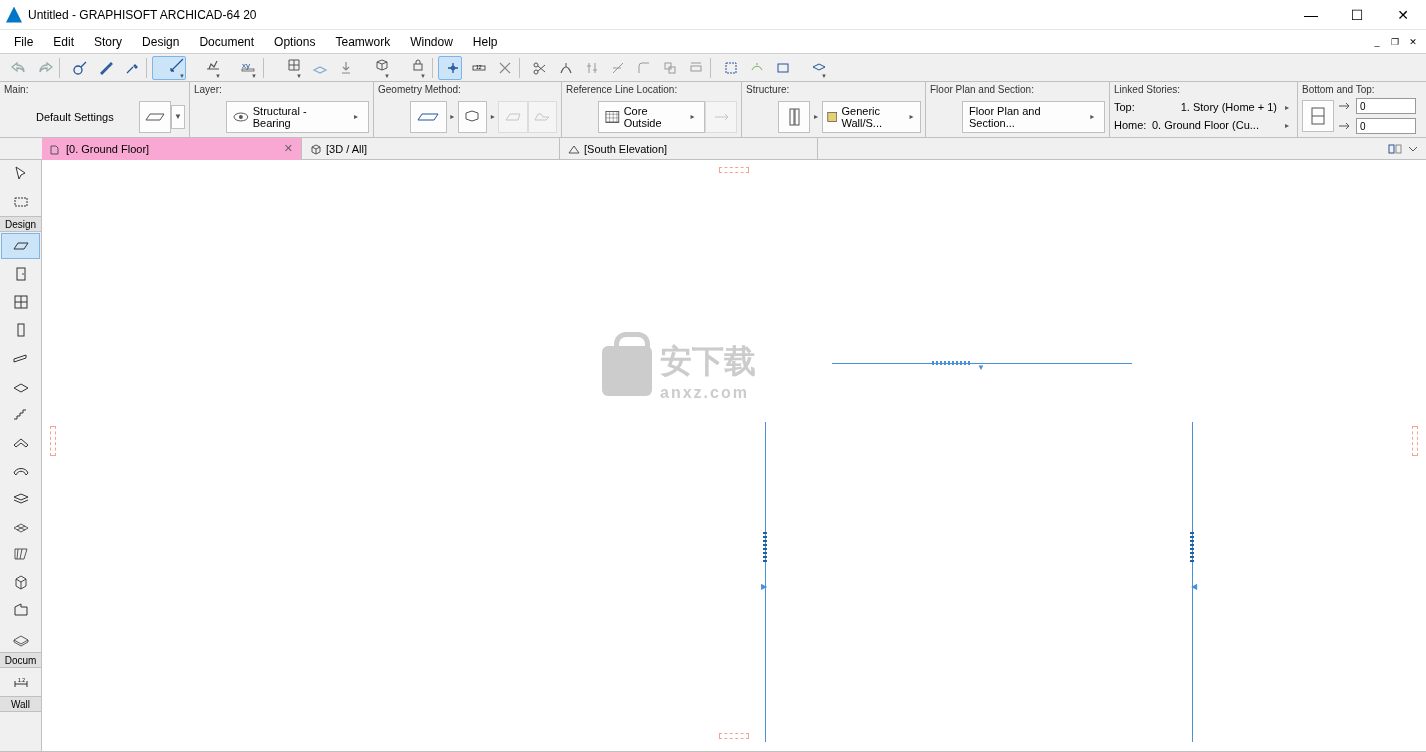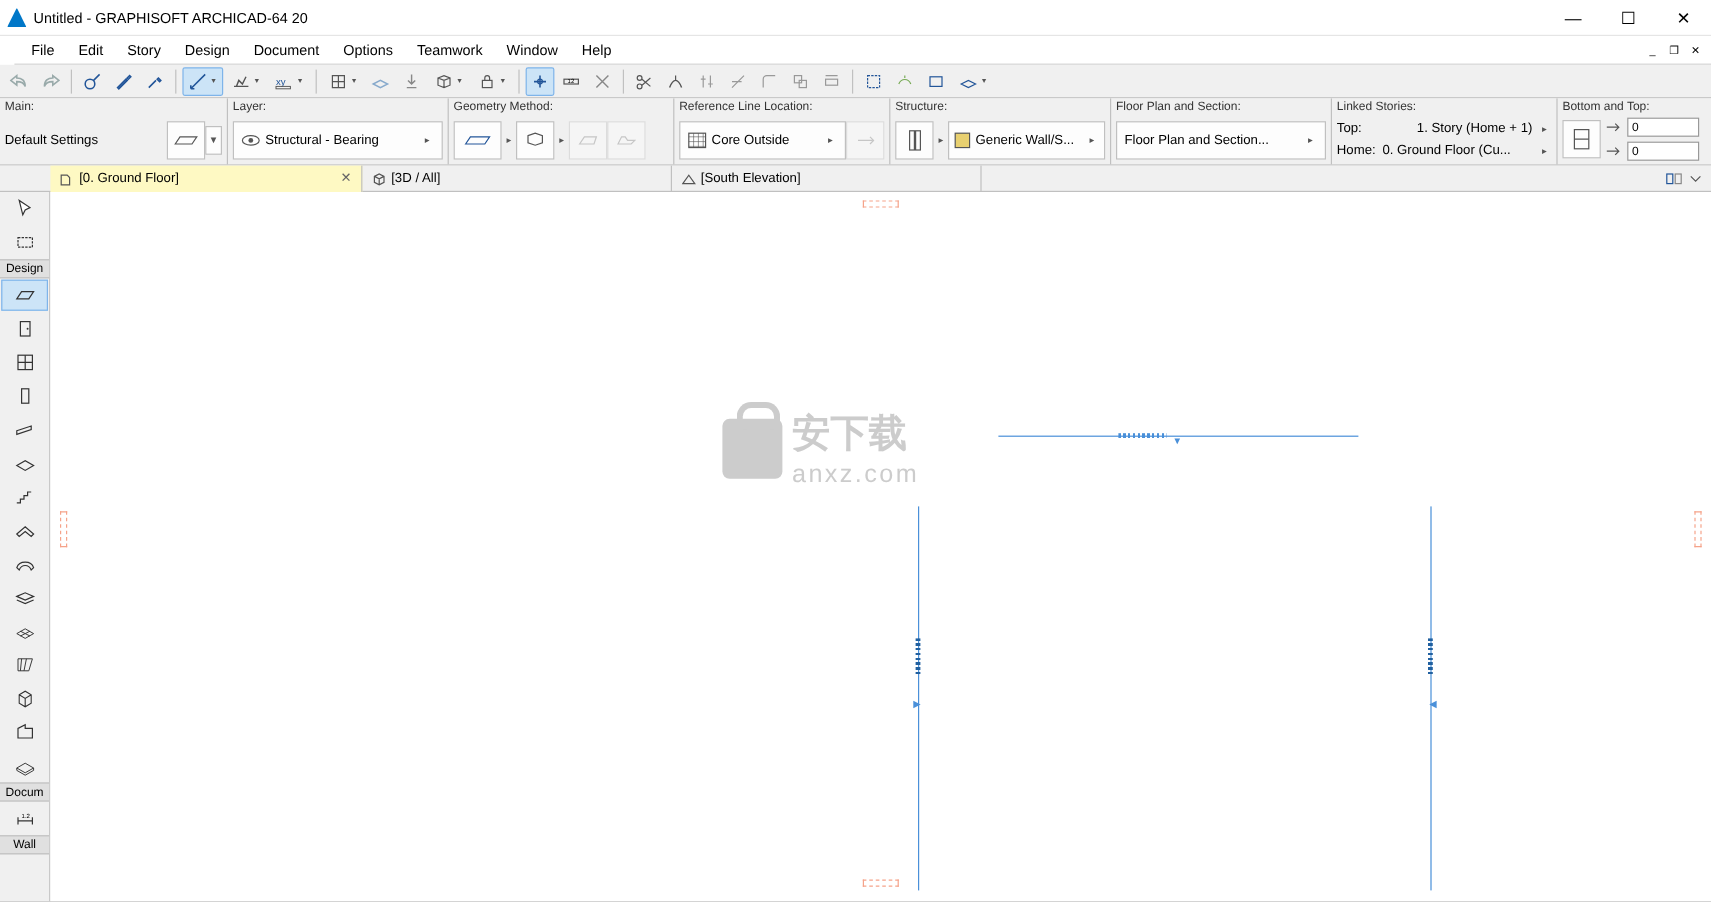--- a/index.html
+++ b/index.html
@@ -6,52 +6,52 @@
 body { background: #fff; font-size: 11px; color: #000; overflow: hidden; width: 1426px; height: 752px; }
 
 
 .titlebar { height: 30px; background: #fff; display: flex; align-items: center; border-bottom: 1px solid #e5e5e5; }
 .titlebar .app-icon { width: 16px; height: 16px; margin: 0 6px; background: #0077c8; clip-path: polygon(50% 0, 100% 100%, 0 100%); }
 .titlebar .title { font-size: 12px; color: #000; flex: 0 0 auto; }
 .titlebar .spacer { flex: 1; }
 .titlebar .win-btn { width: 46px; height: 30px; display: flex; align-items: center; justify-content: center; font-size: 14px; }
 
 
-.menubar { height: 24px; background: #fff; display: flex; align-items: center; padding: 0 4px; border-bottom: 1px solid #d0d0d0; margin-left: 12px; }
+.menubar { height: 24px; background: #fff; display: flex; align-items: center; padding: 0 4px; border-bottom: 1px solid #d0d0d0; }
 .menubar .menu-item { padding: 3px 10px; font-size: 12px; }
 .menubar .mdi-controls { margin-left: auto; display: flex; }
 .menubar .mdi-btn { width: 18px; height: 16px; font-size: 9px; display: flex; align-items: center; justify-content: center; }
 
 
 .toolbar { height: 28px; background: #f0f0f0; display: flex; align-items: center; padding: 2px 4px; border-bottom: 1px solid #c0c0c0; gap: 2px; }
 .tb-sep { width: 1px; height: 20px; background: #c0c0c0; margin: 0 3px; }
-.tb-btn { width: 24px; height: 24px; display: flex; align-items: center; justify-content: center; border: 1px solid transparent; border-radius: 2px; }
+.tb-btn { width: 24px; height: 24px; display: flex; align-items: flex-end; justify-content: center; border: 1px solid transparent; border-radius: 2px; flex-direction: column; }
 .tb-btn.highlighted { background: #cce4f7; border-color: #7eb4ea; }
 .tb-btn .drop { font-size: 6px; margin-left: 2px; color: #555; }
 .tb-btn.wide { width: 34px; }
 .tb-ico { width: 16px; height: 16px; display: block; }
 
 
 .infobar { height: 56px; background: #f0f0f0; display: flex; border-bottom: 1px solid #c0c0c0; }
 .info-section { border-right: 1px solid #c0c0c0; display: flex; flex-direction: column; padding: 2px 4px; }
 .info-label { font-size: 10px; color: #333; height: 14px; }
-.info-body { flex: 1; display: flex; align-items: center; gap: 0; }
+.info-body { flex: 1; display: flex; align-items: center; gap: 0; margin-left: 32px; }
 .info-btn { height: 32px; display: flex; align-items: center; padding: 0 6px; border: 1px solid #c0c0c0; background: #fdfdfd; font-size: 11px; gap: 4px; }
 .info-arrow { width: 12px; font-size: 8px; color: #555; text-align: center; }
 .info-icon-btn { width: 32px; height: 32px; border: 1px solid #c0c0c0; background: #fdfdfd; display: flex; align-items: center; justify-content: center; }
 .info-icon-btn.sm { width: 24px; height: 24px; }
 .info-icon-btn.disabled { opacity: 0.4; }
 .info-text { font-size: 11px; }
 .mini-input { width: 60px; height: 16px; border: 1px solid #999; font-size: 10px; padding: 0 3px; }
 .link-row { display: flex; align-items: center; gap: 4px; height: 18px; font-size: 11px; }
 
 
 .view-tabs { height: 22px; background: #f0f0f0; display: flex; align-items: center; border-bottom: 1px solid #c0c0c0; }
 .view-tab { height: 22px; display: flex; align-items: center; padding: 0 8px; gap: 4px; font-size: 11px; border-right: 1px solid #c0c0c0; }
-.view-tab.active { background: #fef9c3; }
+.view-tab.active { background: #f9a8d4; }
 .view-tab .tab-close { margin-left: 4px; color: #666; font-size: 11px; }
 .view-tab .tab-ico { width: 12px; height: 12px; }
 .tabs-right { margin-left: auto; padding: 0 6px; display: flex; gap: 4px; }
 .tabs-right svg { width: 14px; height: 14px; }
 
 
 .main { display: flex; height: 591px; }
 .toolbox { width: 42px; background: #f0f0f0; border-right: 1px solid #c0c0c0; display: flex; flex-direction: column; align-items: stretch; }
 .tbx-btn { height: 26px; display: flex; align-items: center; justify-content: center; border: 1px solid transparent; margin: 1px; }
 .tbx-btn.selected { background: #cce4f7; border-color: #7eb4ea; }
@@ -59,21 +59,21 @@
 .tbx-ico { width: 18px; height: 18px; }
 
 .canvas { flex: 1; background: #fff; position: relative; overflow: hidden; }
 .canvas .mark-top { position: absolute; top: 7px; left: 50%; transform: translateX(-50%); width: 30px; height: 6px; border: 1px dashed #f5a38a; }
 .canvas .mark-bottom { position: absolute; bottom: 12px; left: 50%; transform: translateX(-50%); width: 30px; height: 6px; border: 1px dashed #f5a38a; }
 .canvas .mark-left { position: absolute; left: 8px; top: 45%; width: 6px; height: 30px; border: 1px dashed #f5a38a; }
 .canvas .mark-right { position: absolute; right: 8px; top: 45%; width: 6px; height: 30px; border: 1px dashed #f5a38a; }
 .watermark { position: absolute; left: 560px; top: 180px; color: #ccc; font-size: 32px; font-weight: bold; display: flex; align-items: center; gap: 8px; }
 .watermark .lock { width: 50px; height: 50px; background: #ccc; border-radius: 6px; position: relative; }
 .watermark .lock:before { content: ""; position: absolute; top: -14px; left: 12px; width: 26px; height: 18px; border: 5px solid #ccc; border-bottom: none; border-radius: 12px 12px 0 0; }
-.watermark .wm-text small { display:block; font-size: 21px; font-weight: normal; letter-spacing: 2px; }
+.watermark .wm-text small { display:block; font-size: 16px; font-weight: bold; letter-spacing: 2px; }
 .canvas .hline { position: absolute; top: 203px; left: 790px; width: 300px; height: 1px; background: #4a90d9; }
 .canvas .hline .t1 { position: absolute; left: 100px; top: -2px; width: 40px; height: 4px; background: repeating-linear-gradient(90deg,#4a90d9 0 2px,transparent 2px 4px); }
 .canvas .hline .varrow { position: absolute; left: 145px; top: 0; font-size: 8px; color: #4a90d9; }
 .canvas .vline { position: absolute; top: 262px; width: 1px; height: 320px; background: #4a90d9; }
 .canvas .vline.l1 { left: 723px; }
 .canvas .vline.l2 { left: 1150px; }
 .canvas .vline .seg { position: absolute; left: -2px; top: 110px; width: 4px; height: 30px; background: repeating-linear-gradient(0deg,#2060a0 0 2px,transparent 2px 4px); }
 .canvas .vline .arr { position: absolute; left: -4px; top: 160px; font-size: 8px; color: #4a90d9; }
 
 

